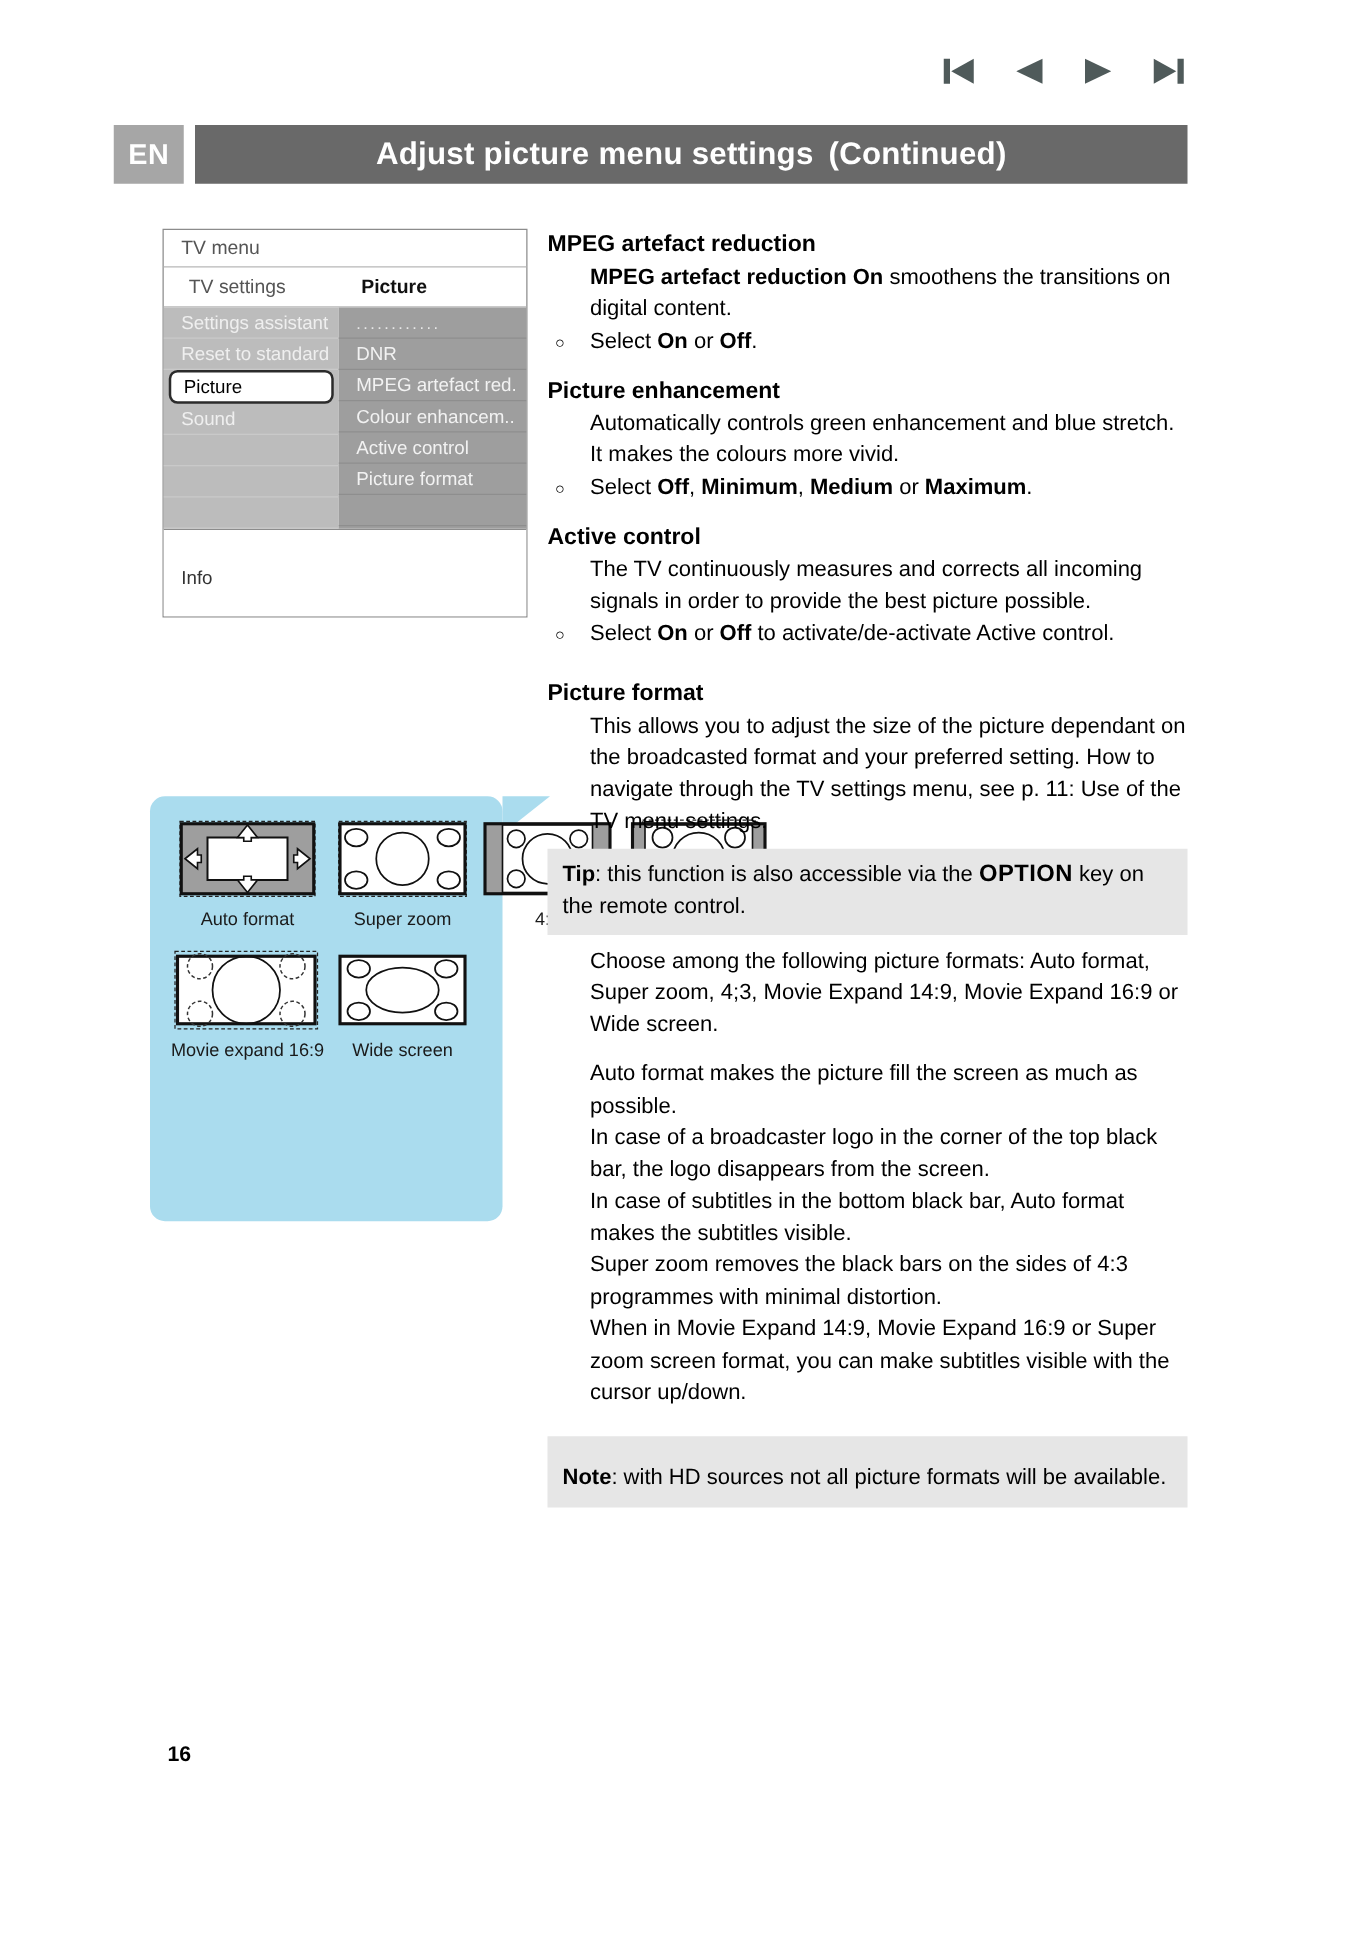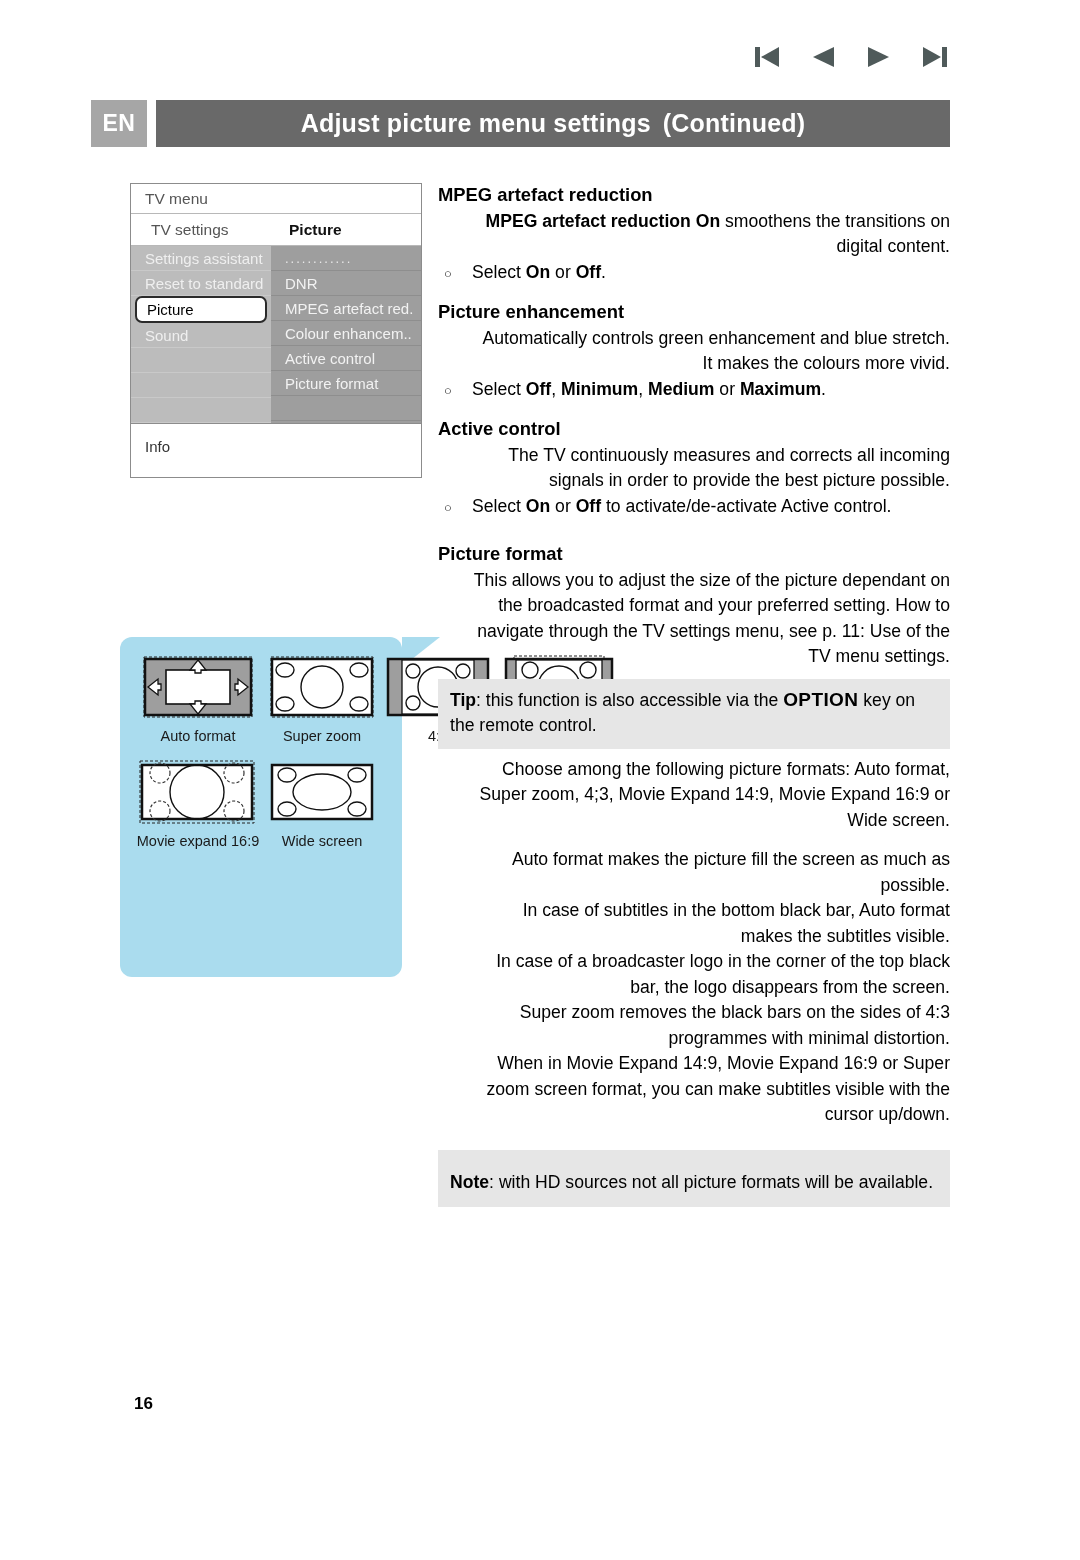--- a/index.html
+++ b/index.html
@@ -63,21 +63,21 @@
   .tv-left .tv-item { color:#efefef; border-bottom:1px solid #c9c9c9; }
   .tv-left .tv-item.blank { color:transparent; }
   .tv-right .tv-item { border-bottom:1px solid #8e8e8e; }
   .tv-right .tv-item.blank { color:transparent; }
   .tv-item.dots { letter-spacing:2px; font-size:13px; color:#e8e8e8; }
   .tv-item.sel {
     background:#ffffff; color:#000; border:2px solid #2b2b2b;
     border-radius:7px; height:27px; line-height:23px;
     margin:0 4px; padding-left:10px; position:relative; z-index:3;
   }
-  .tv-info { border-top:1px solid #8c8c8c; padding:14px 0 22px 14px; font-size:15px; color:#333; background:#fff; }
+  .tv-info { border-top:1px solid #8c8c8c; padding:30px 0 22px 14px; font-size:15px; color:#333; background:#fff; }
 
   
   .pfpanel {
     position:absolute; left:120px; top:637px; width:282px; height:340px;
     background:#aadcee; border-radius:12px;
   }
   .pftail {
     position:absolute; left:402px; top:637px;
     width:0; height:0;
     border-left:0px solid transparent;
@@ -92,21 +92,21 @@
   .pfcell { display:flex; flex-direction:column; align-items:center; justify-content:flex-start; }
   .pfcell svg { display:block; }
   .pflabel { font-size:14.5px; color:#1a1a1a; margin-top:3px; text-align:center; white-space:nowrap; }
 
   
   .right-col {
     position:absolute; left:438px; top:182px; width:512px;
     font-size:17.6px; line-height:25.5px; color:#000;
   }
   .h-sec { font-size:18.4px; font-weight:bold; margin:0 0 1px 0; }
-  .p-ind { margin:0 0 0 34px;text-align:right; }
+  .p-ind { margin:0 0 0 34px; }
   .bullet-row { position:relative; margin:0 0 0 34px; }
   .bullet-row .bdot {
     position:absolute; left:-28px; top:1px;
     font-size:13px; line-height:25.5px; color:#000;
   }
   .gap-lg { height:22px; }
   .gap-md { height:14px; }
   .gap-sm { height:8px; }
   .tipbox {
     background:#e6e6e6; padding:8px 12px 10px 12px; margin:9px 0 0 0;
@@ -308,22 +308,22 @@
     <b>Tip</b><span>: this function is also accessible via the </span><span class="smallcaps">OPTION</span><span> key on the remote control.</span>
   </div>
 
   <div class="gap-sm"></div>
 
   <div class="p-ind">Choose among the following picture formats: Auto format, Super zoom, 4;3, Movie Expand 14:9, Movie Expand 16:9 or Wide screen.</div>
 
   <div class="gap-md"></div>
 
   <div class="p-ind">Auto format makes the picture fill the screen as much as possible.</div>
+  <div class="p-ind">In case of a broadcaster logo in the corner of the top black bar, the logo disappears from the screen.</div>
   <div class="p-ind">In case of subtitles in the bottom black bar, Auto format makes the subtitles visible.</div>
-  <div class="p-ind">In case of a broadcaster logo in the corner of the top black bar, the logo disappears from the screen.</div>
   <div class="p-ind">Super zoom removes the black bars on the sides of 4:3 programmes with minimal distortion.</div>
   <div class="p-ind">When in Movie Expand 14:9, Movie Expand 16:9 or Super zoom screen format, you can make subtitles visible with the cursor up/down.</div>
 
   <div class="gap-lg"></div>
 
   <div class="notebox">
     <b>Note</b><span>: with HD sources not all picture formats will be available.</span>
   </div>
 
 </div>

